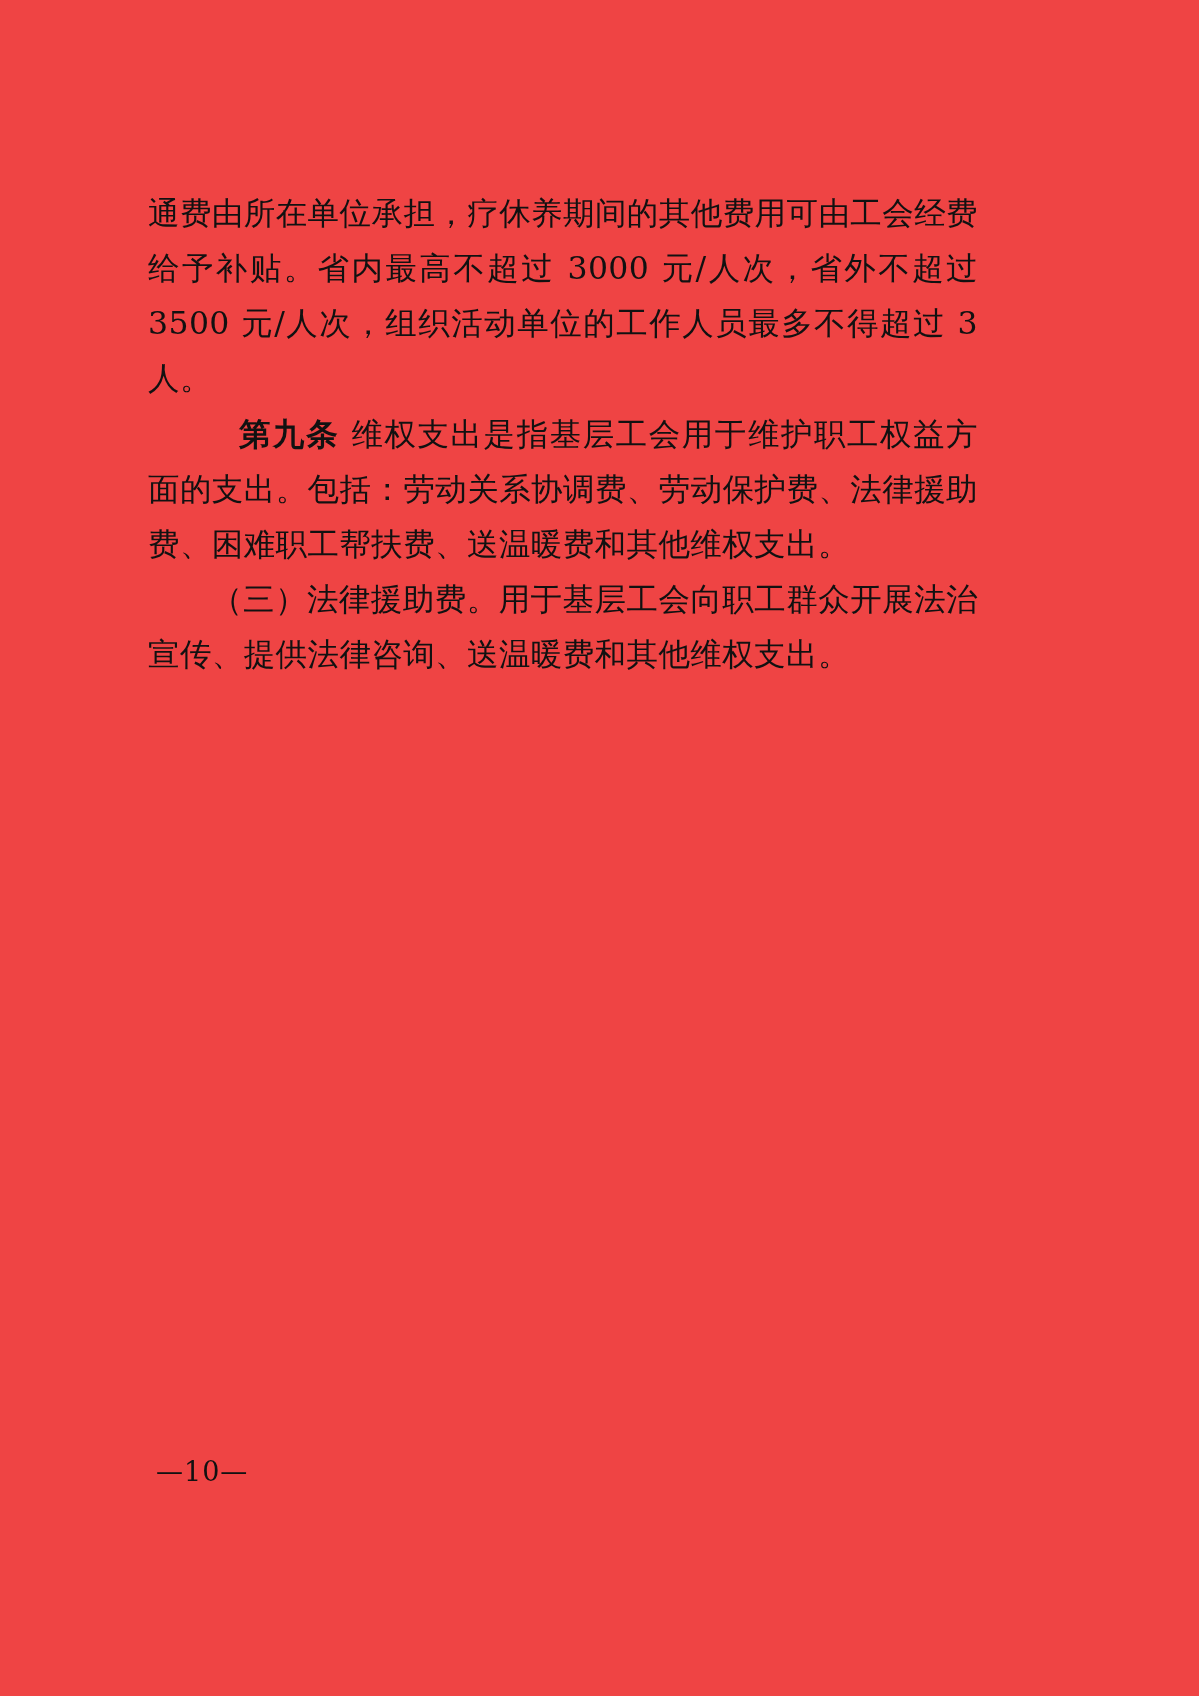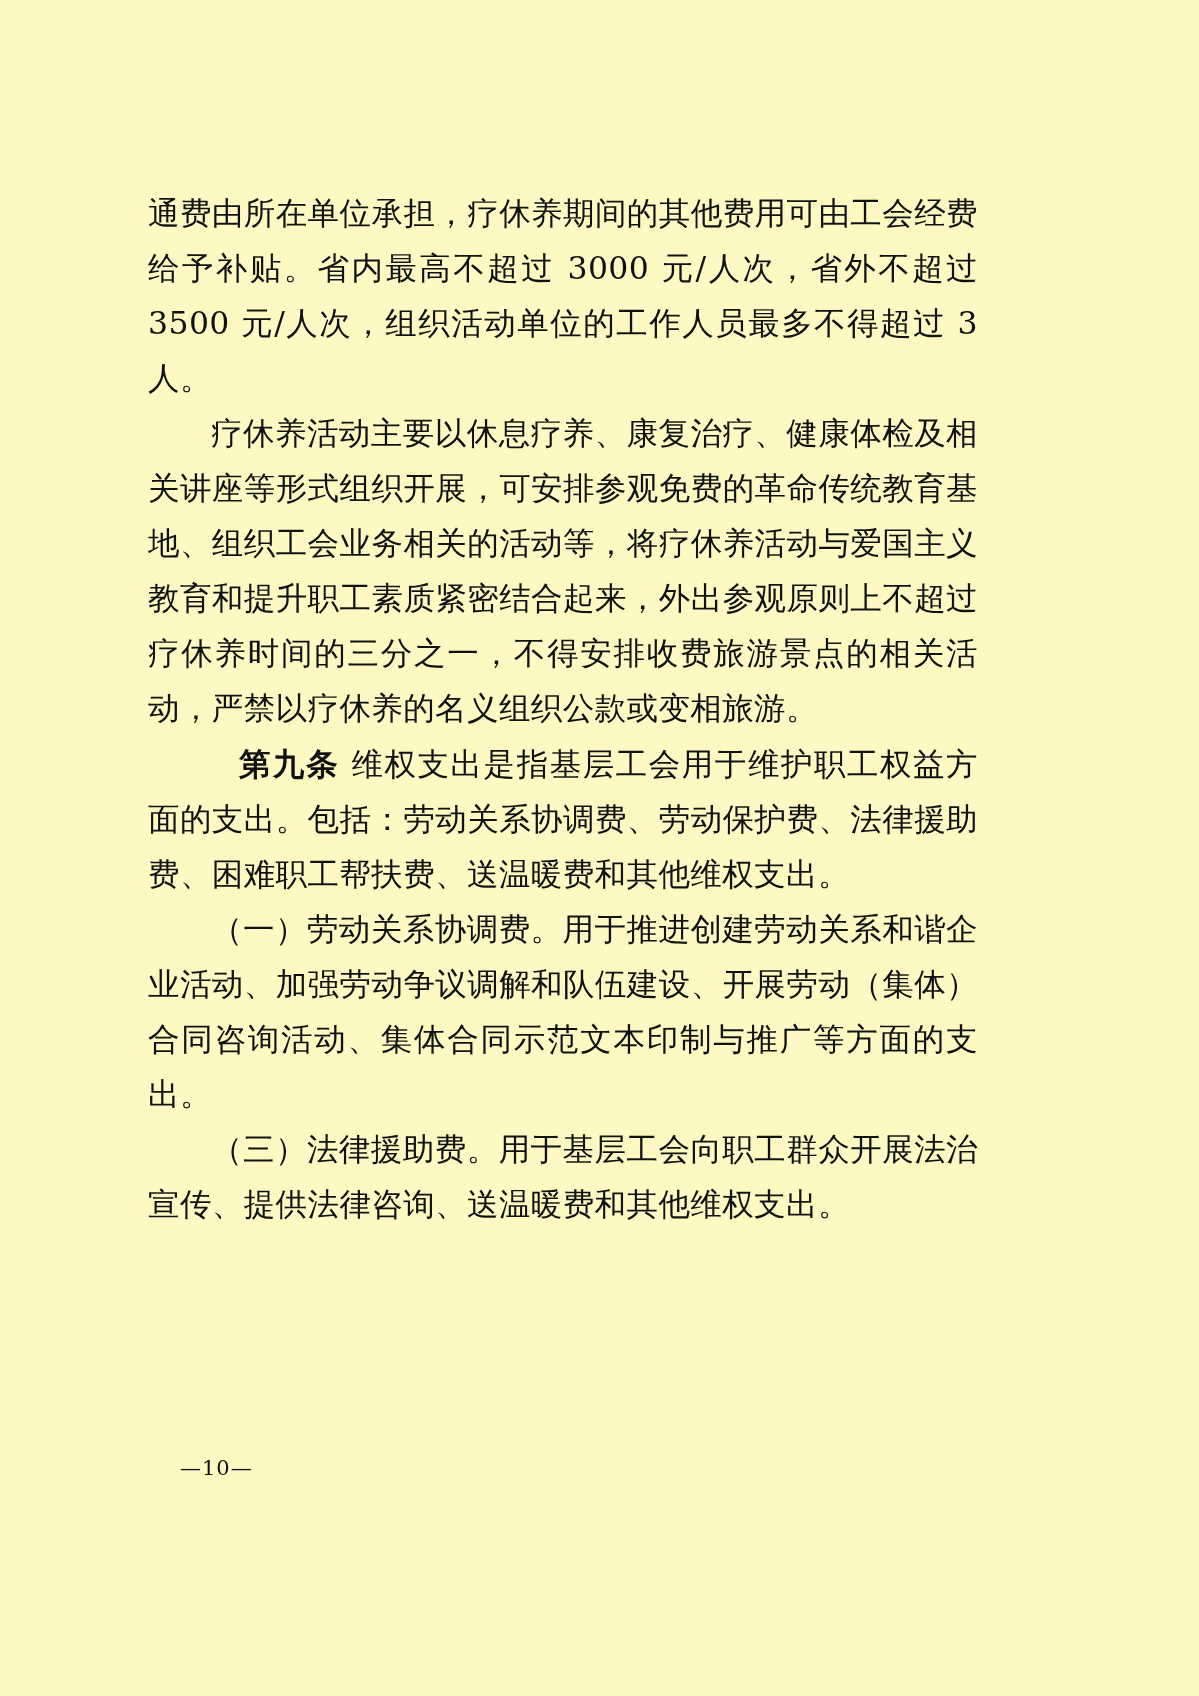--- a/index.html
+++ b/index.html
@@ -13,21 +13,21 @@
     position: relative;
     font-family: "DejaVu Serif", "Liberation Serif", serif;
     color: #1a1a1a;
   }
   .page {
     position: absolute;
     left: 0;
     top: 0;
     width: 1199px;
     height: 1696px;
-    background: #fef9c3;
+    background: #ef4444;
     overflow: hidden;
   }
   .content {
     position: absolute;
     left: 148px;
     top: 186px;
     width: 830px;
   }
   .para {
     font-size: 31.5px;
@@ -45,41 +45,39 @@
   .para + .para {
     margin-top: 0px;
   }
   .lead {
     font-weight: bold;
     letter-spacing: 1px;
     margin-left: 28px;
   }
   .page-number {
     position: absolute;
-    left: 180px;
+    left: 156px;
     top: 1456px;
-    font-size: 21px;
+    font-size: 27px;
     letter-spacing: 1px;
     color: #111111;
     font-family: "DejaVu Serif", "Liberation Serif", serif;
   }
 </style>
 </head>
 <body>
 
 <div class="page">
   <div class="content">
 
     <p class="para">通费由所在单位承担，疗休养期间的其他费用可由工会经费给予补贴。省内最高不超过 3000 元/人次，省外不超过 3500 元/人次，组织活动单位的工作人员最多不得超过 3 人。</p>
 
-    <p class="para indent">疗休养活动主要以休息疗养、康复治疗、健康体检及相关讲座等形式组织开展，可安排参观免费的革命传统教育基地、组织工会业务相关的活动等，将疗休养活动与爱国主义教育和提升职工素质紧密结合起来，外出参观原则上不超过疗休养时间的三分之一，不得安排收费旅游景点的相关活动，严禁以疗休养的名义组织公款或变相旅游。</p>
 
     <p class="para indent"><span class="lead">第九条</span><span> 维权支出是指基层工会用于维护职工权益方面的支出。包括：劳动关系协调费、劳动保护费、法律援助费、困难职工帮扶费、送温暖费和其他维权支出。</span></p>
 
-    <p class="para indent">（一）劳动关系协调费。用于推进创建劳动关系和谐企业活动、加强劳动争议调解和队伍建设、开展劳动（集体）合同咨询活动、集体合同示范文本印制与推广等方面的支出。</p>
 
 
     <p class="para indent">（三）法律援助费。用于基层工会向职工群众开展法治宣传、提供法律咨询、送温暖费和其他维权支出。</p>
 
   </div>
 
   <div class="page-number">—10—</div>
 </div>
 
 </body></html>

